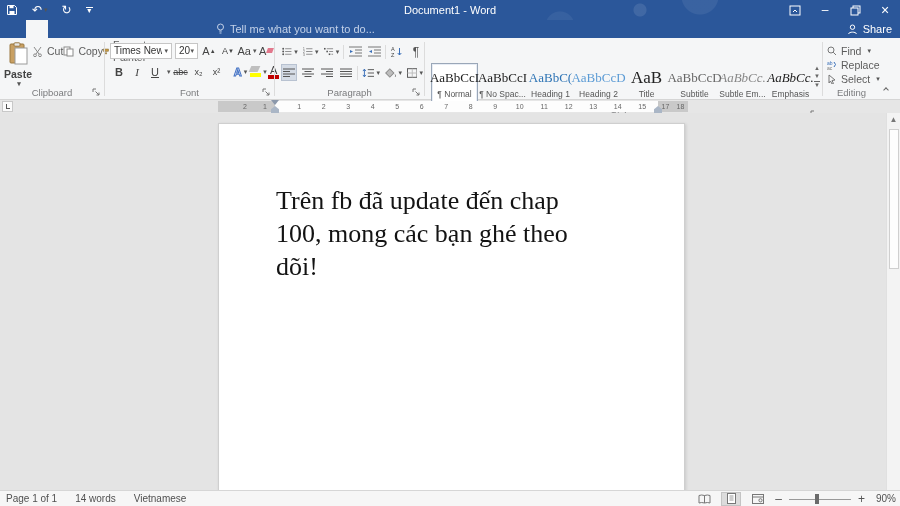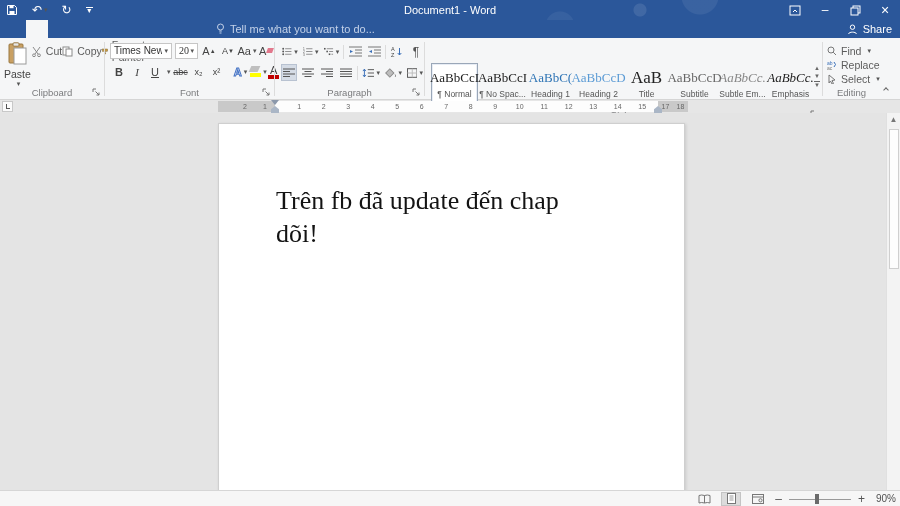--- a/index.html
+++ b/index.html
@@ -26,21 +26,21 @@
   .share { position:absolute; right:8px; top:20px; height:18px; display:flex; align-items:center; gap:5px; color:#fff; font-size:11px; }
 
   
   .ribbon { position:absolute; left:0; top:38px; width:900px; height:62px; background:#f5f6f7; border-bottom:1px solid #d5d5d5; font-size:10.5px; color:#444; }
   .group { position:absolute; top:0; height:62px; }
   .gsep { position:absolute; top:4px; height:54px; width:1px; background:#dcdcdc; }
   .glabel { position:absolute; bottom:2px; left:0; right:0; text-align:center; font-size:9.5px; color:#7a7b7d; }
   .launcher { position:absolute; bottom:3px; right:3px; width:9px; height:9px; }
   .launcher svg { display:block; }
 
-  .bigbtn { display:flex; flex-direction:column; align-items:center; width:34px; padding-top:4px; }
+  .bigbtn { display:flex; flex-direction:column; align-items:center; width:34px; padding-top:4px;font-weight:bold; }
   .bigbtn .cap { font-size:10.5px; margin-top:2px; }
   .dd { font-size:7px; color:#555; margin-left:2px; }
   .row-sm { display:flex; align-items:center; gap:4px; height:14px; font-size:10.5px; color:#5c5c5c; }
 
   .combo { display:flex; align-items:center; border:1px solid #c6c6c6; background:#fff; height:16px; padding:0 3px; font-size:10px; color:#333; }
   .fbtn { display:flex; align-items:center; justify-content:center; min-width:16px; height:17px; padding:0 1px; font-size:11px; color:#444; }
   .seld { background:#d5dce6; border:1px solid #b8c2d1; }
 
   .stylecard { width:47px; height:42px; display:flex; flex-direction:column; align-items:center; justify-content:center; margin:3px 0 0 1px; border:1px solid transparent; }
   .stylecard .prev { font-family:"Liberation Serif",serif; font-size:13px; line-height:16px; color:#222; white-space:nowrap; }
@@ -214,21 +214,21 @@
       </span>
   </div>
   <div class="gsep" style="left:104px;"></div>
 
   <div class="group" style="left:105px;width:169px;">
     <div style="display:flex;align-items:center;gap:3px;padding:4px 0 0 5px;">
       <span class="combo" style="width:62px;">
           <span style="overflow:hidden;white-space:nowrap;">Times New Ro</span>
           <span class="dd">▾</span>
         </span>
-      <span class="combo" style="width:30px;font-family:Liberation Serif, serif;">
+      <span class="combo" style="width:30px;">
           <span>20</span>
           <span class="dd" style="margin-left:auto;">▾</span>
         </span>
       <span class="fbtn">
           <span>A</span>
           <span style="font-size:6px;vertical-align:super;">▲</span>
         </span>
       <span class="fbtn" style="font-size:9px;">
           <span>A</span>
           <span style="font-size:6px;vertical-align:super;">▼</span>
@@ -523,32 +523,38 @@
       <span class="tick">11</span>
       <span class="tick">12</span>
     </div>
 </div>
 
 <div class="docarea">
   <div class="page">
     <div class="doctext">
       <div>
           <div class="ln">Trên fb đã update đến chap</div>
+          <div class="ln">100, mong các bạn ghé theo</div>
           <div class="ln">dõi!</div>
         </div>
     </div>
   </div>
 </div>
 
 <div class="vscroll">
   <div class="up">▲</div>
   <div class="thumb"></div>
 </div>
 
 <div class="statusbar">
+  <div class="left">
+    <span>Page 1 of 1</span>
+    <span>14 words</span>
+    <span>Vietnamese</span>
+  </div>
   <div class="right">
     <span class="viewbtn">
       <svg width="13" height="10" viewBox="0 0 13 10">
           <path d="M1 1.5q2.5-1 5.5 0 3-1 5.5 0V9q-2.5-1-5.5 0-3-1-5.5 0z" fill="none" stroke="#777"></path>
           <path d="M6.5 1.5V9" stroke="#777"></path>
         </svg>
     </span>
     <span class="viewbtn sel">
       <svg width="11" height="11" viewBox="0 0 11 11">
           <rect x="1.5" y="0.5" width="8" height="10" fill="#fff" stroke="#777"></rect>

